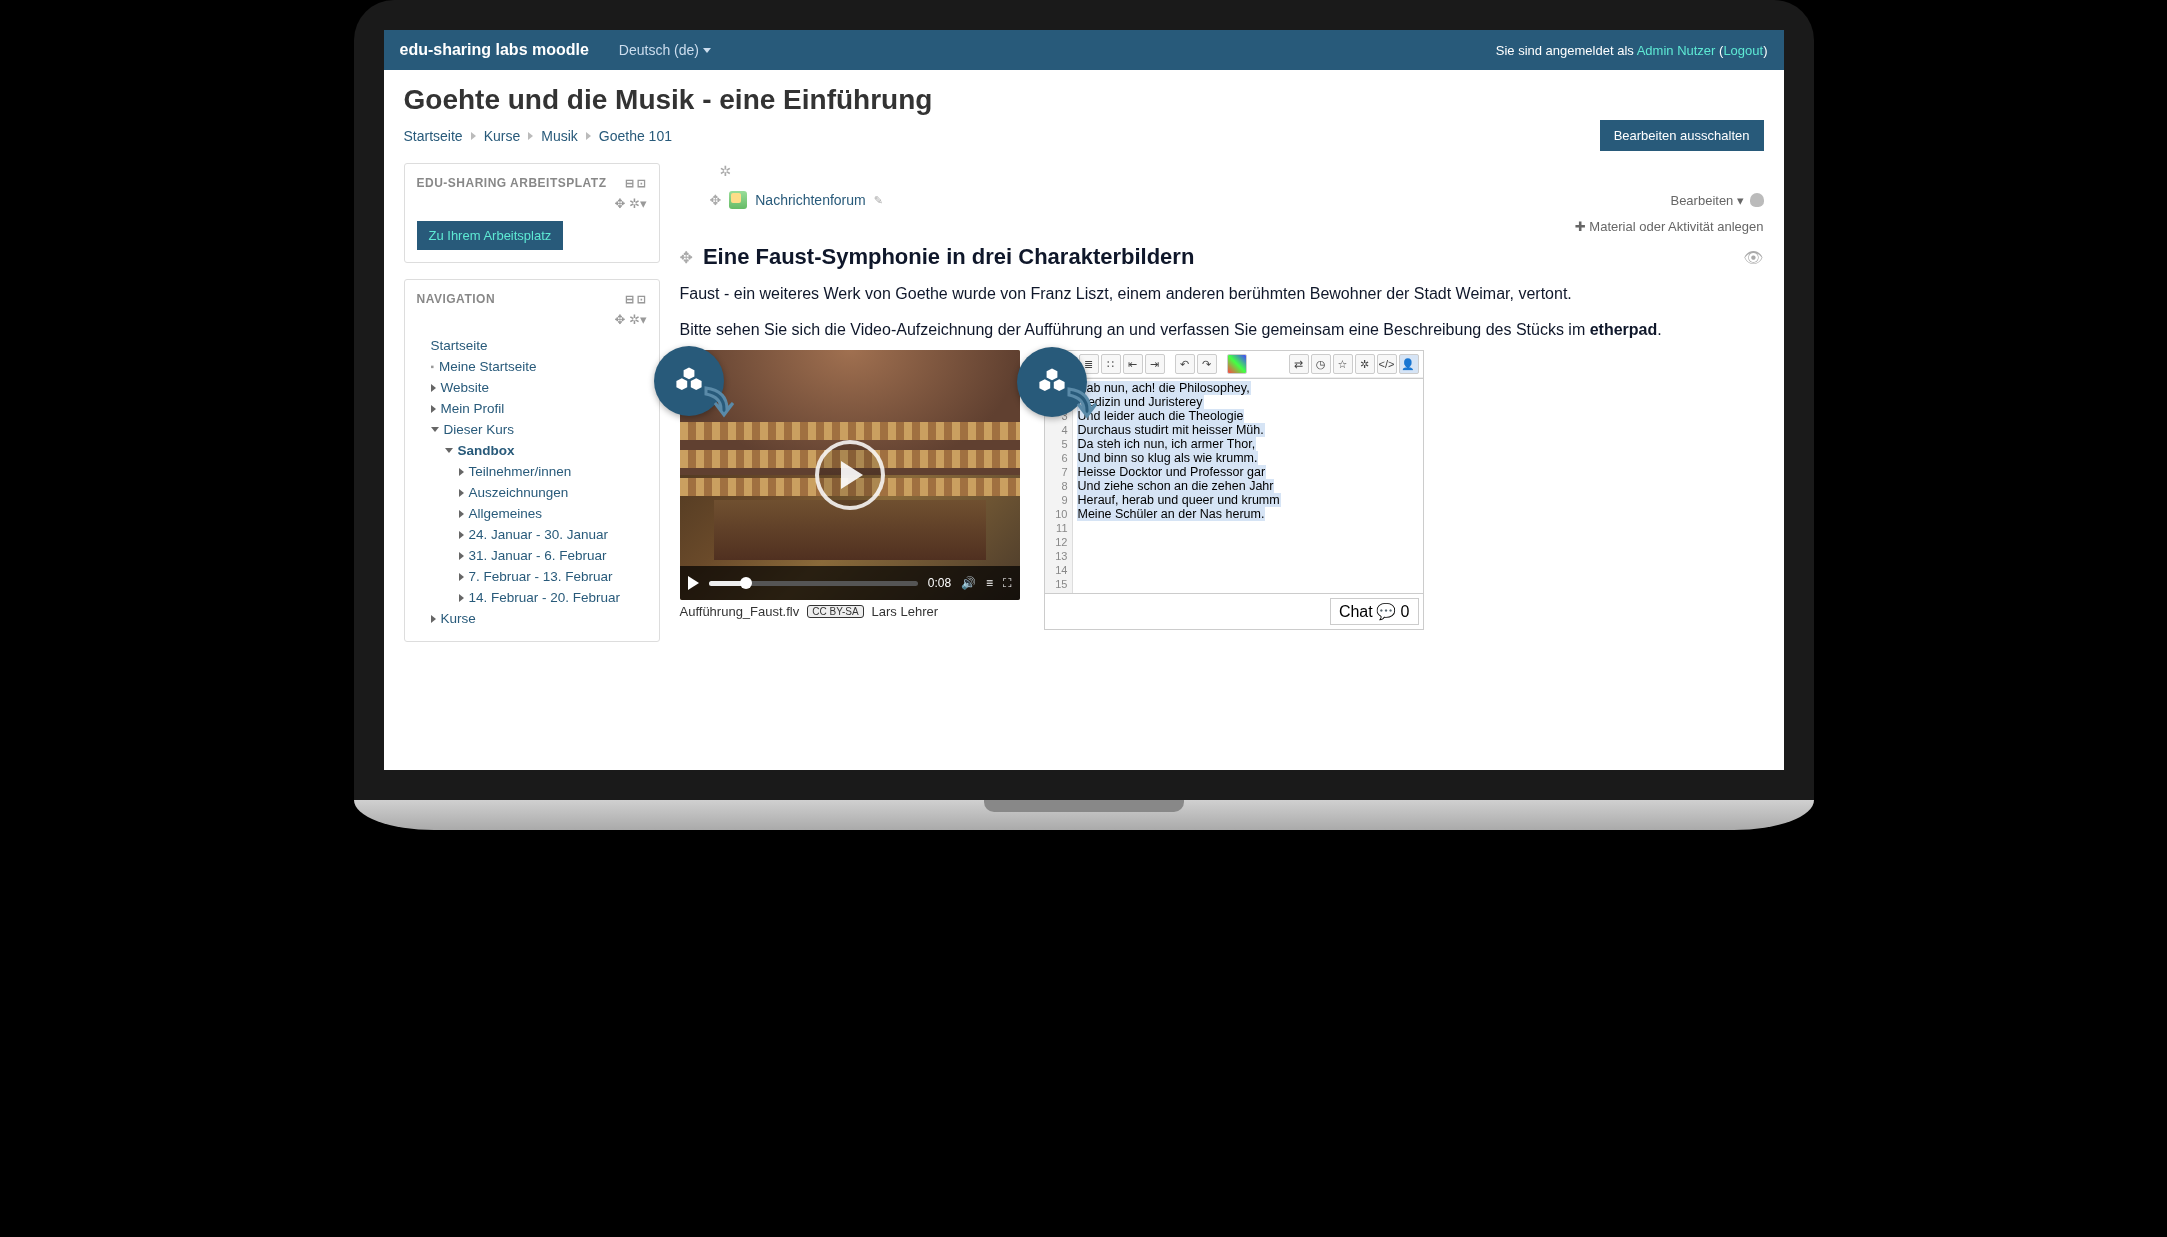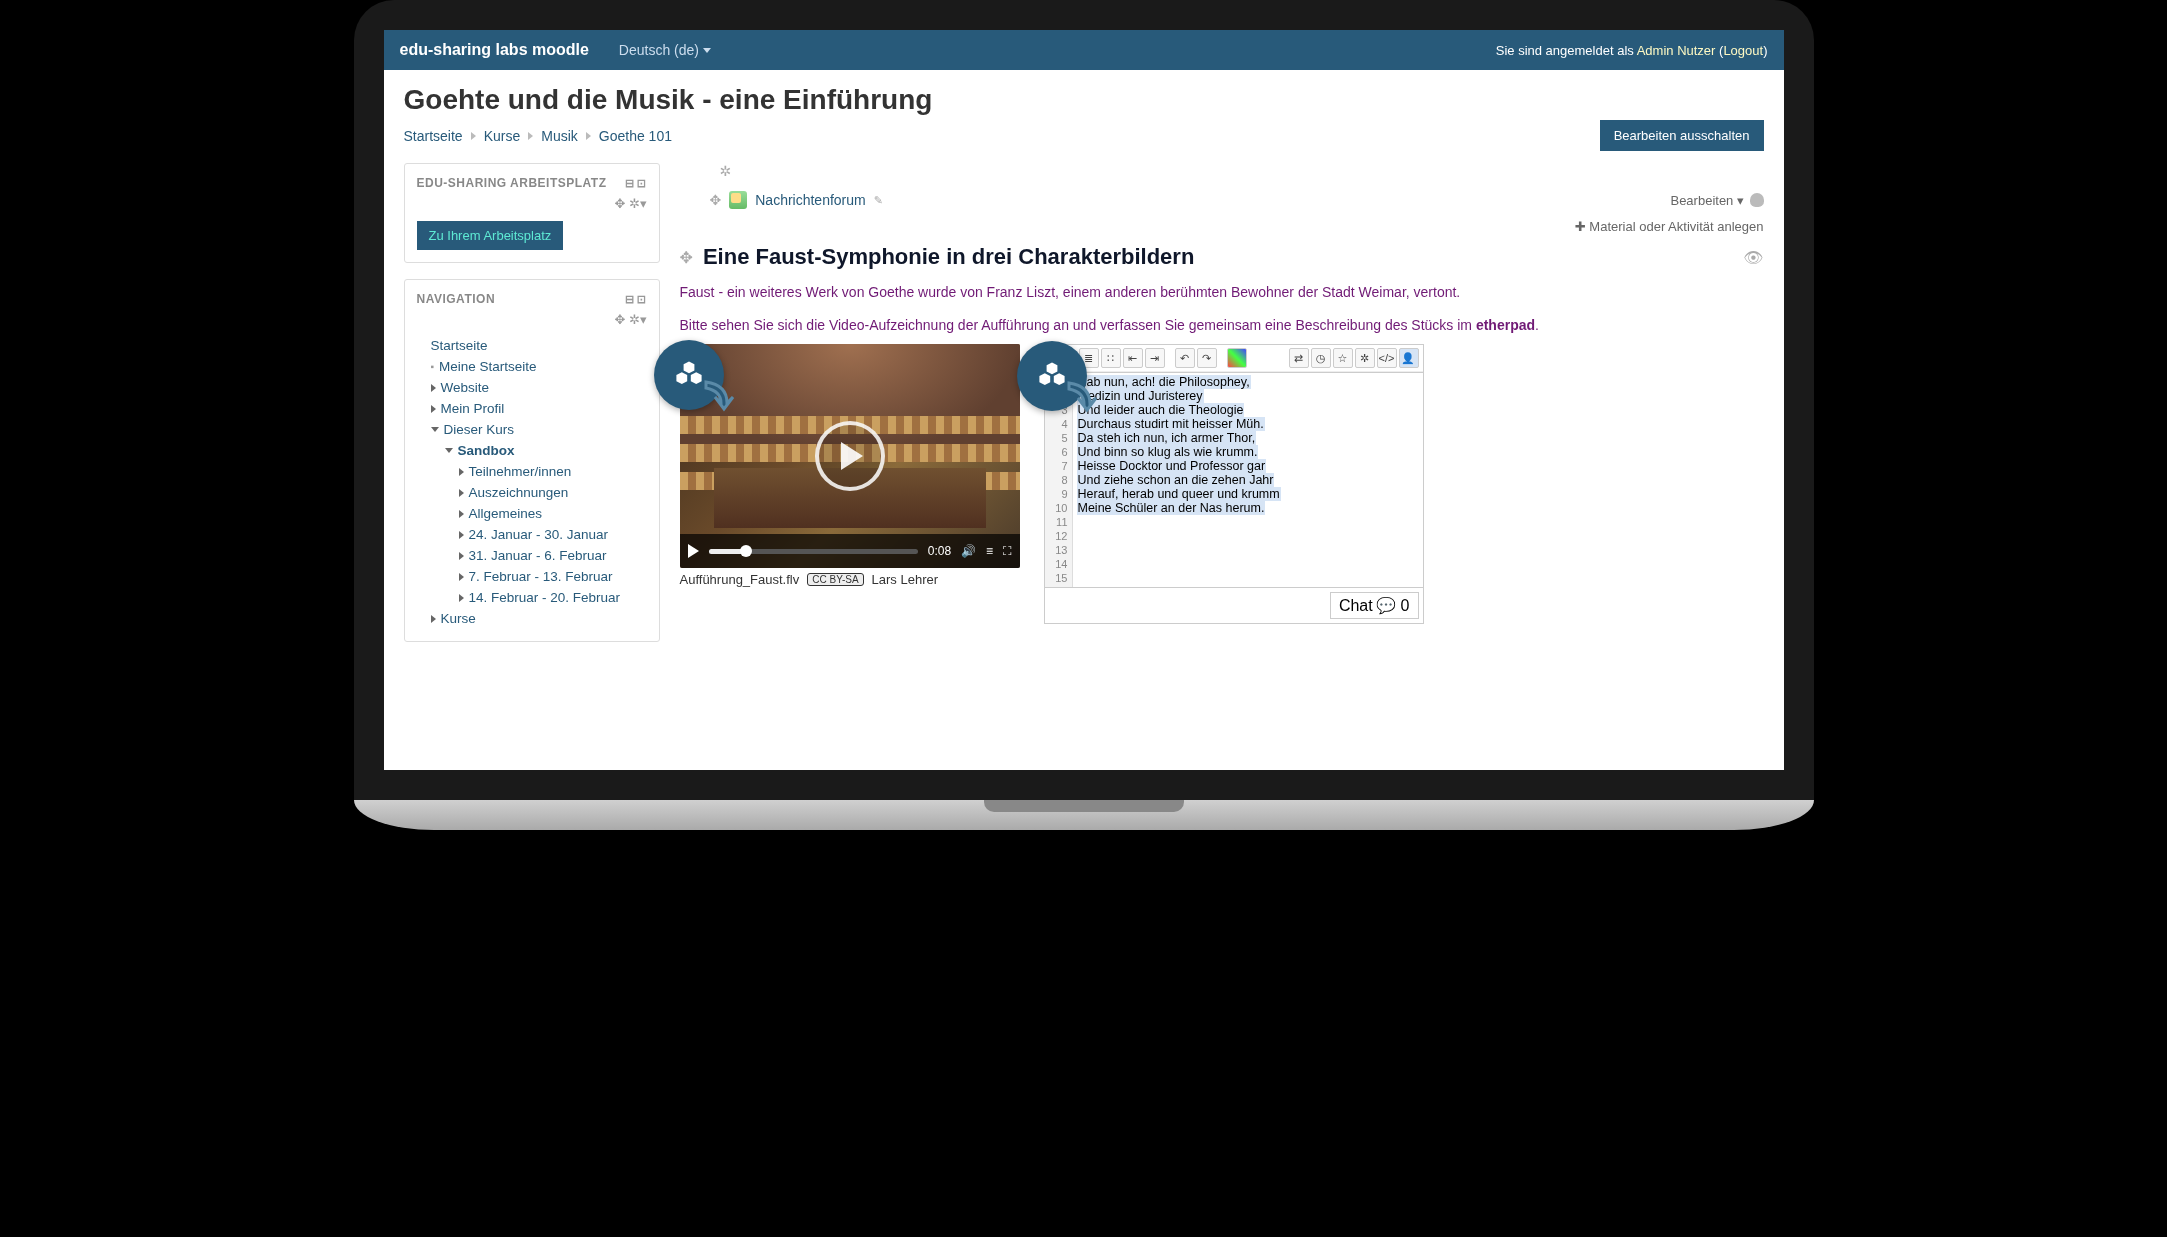--- a/index.html
+++ b/index.html
@@ -7,21 +7,21 @@
 .laptop { width:1460px; margin-top:0; }
 .laptop-screen { background:#1a1a1a; border-radius:40px 40px 0 0; padding:30px; }
 .laptop-base { height:30px; background:linear-gradient(#d0d0d0,#aaa); border-radius:0 0 80px 80px/0 0 30px 30px; position:relative; }
 .laptop-notch { position:absolute; left:50%; top:0; transform:translateX(-50%); width:200px; height:12px; background:#888; border-radius:0 0 10px 10px; }
 .screen-inner { background:#fff; height:740px; overflow:hidden; position:relative; }
 
 .topbar { background:#285a7a; color:#fff; height:40px; display:flex; align-items:center; padding:0 16px; font-size:14px; }
 .brand { font-weight:bold; font-size:16px; margin-right:30px; }
 .lang-sel { color:#cde; cursor:pointer; display:flex; align-items:center; gap:4px; }
 .topbar-right { margin-left:auto; font-size:13px; }
-.topbar-right a { color:#fef9c3; cursor:pointer;text-align:center; }
+.topbar-right a { color:#5eead4; cursor:pointer;text-align:center; }
 
 .content-wrap { padding:14px 20px; }
 .page-title { font-size:28px; font-weight:bold; color:#333; margin-bottom:4px; }
 .toprow { display:flex; align-items:center; margin-bottom:12px; }
 .breadcrumb { display:flex; align-items:center; gap:8px; font-size:14px; color:#285a7a; }
 .breadcrumb .sep { color:#999; font-size:11px; }
 .breadcrumb a { color:#285a7a; cursor:pointer; }
 .btn-edit { margin-left:auto; background:#285a7a; color:#fff; border:none; padding:8px 14px; font-size:13px; cursor:pointer; }
 
 .layout { display:flex; gap:20px; }
@@ -49,26 +49,26 @@
 .forum-icon { width:18px; height:18px; background:linear-gradient(#9d9,#6b6); border-radius:3px; position:relative; }
 .forum-icon:before { content:""; position:absolute; width:10px; height:10px; background:#fd8; border-radius:2px; left:2px; top:2px; }
 .edit-pencil { color:#aaa; font-size:11px; }
 .activity-right { margin-left:auto; display:flex; align-items:center; gap:6px; color:#666; font-size:13px; }
 .person-icon { width:14px; height:14px; background:#bbb; border-radius:50% 50% 40% 40%; }
 .add-link { text-align:right; color:#666; font-size:13px; margin:6px 0 10px; cursor:pointer; }
 
 .section-title-row { display:flex; align-items:center; gap:10px; }
 .section-title { font-size:22px; font-weight:bold; color:#0f172a; }
 .eye-icon { margin-left:auto; color:#aaa; font-size:16px; }
-.section-desc { font-size:14px; color:#701a75; margin:12px 0 4px; line-height:1.5; }
+.section-desc { font-size:16px; color:#0f172a; margin:12px 0 4px; line-height:1.5; }
 .section-desc b { font-weight:bold; }
 
 .media-row { display:flex; gap:24px; margin-top:8px; position:relative; }
 .video-box { width:340px; position:relative; }
-.video-frame { width:340px; height:224px; background:linear-gradient(135deg,#3a2a1a 0%,#6a4a2a 40%,#8a6a3a 60%,#4a3a2a 100%); position:relative; border-radius:2px; overflow:hidden; }
+.video-frame { width:340px; height:250px; background:linear-gradient(135deg,#3a2a1a 0%,#6a4a2a 40%,#8a6a3a 60%,#4a3a2a 100%); position:relative; border-radius:2px; overflow:hidden; }
 .theater-arch { position:absolute; top:0; left:0; right:0; height:50%; background:radial-gradient(ellipse at 50% 0%,#a07050 0%,#604030 70%); }
 .theater-balc { position:absolute; left:0; right:0; height:18px; background:repeating-linear-gradient(90deg,#caa060 0 8px,#a07040 8px 16px); }
 .b1{top:72px}.b2{top:100px}.b3{top:128px}
 .theater-stage { position:absolute; bottom:40px; left:10%; right:10%; height:60px; background:linear-gradient(#705030,#503020); }
 .play-btn { position:absolute; top:50%; left:50%; transform:translate(-50%,-50%); width:70px; height:70px; border:4px solid rgba(255,255,255,0.85); border-radius:50%; display:flex; align-items:center; justify-content:center; background:rgba(0,0,0,0.15); cursor:pointer; }
 .play-tri { width:0;height:0;border-top:14px solid transparent;border-bottom:14px solid transparent;border-left:22px solid rgba(255,255,255,0.9); margin-left:5px;}
 .video-controls { position:absolute; bottom:0; left:0; right:0; height:34px; background:rgba(0,0,0,0.7); display:flex; align-items:center; padding:0 8px; gap:10px; color:#fff; font-size:12px; }
 .vc-play { width:0;height:0;border-top:7px solid transparent;border-bottom:7px solid transparent;border-left:11px solid #fff; cursor:pointer; }
 .vc-track { flex:1; height:5px; background:#555; border-radius:3px; position:relative; }
 .vc-prog { position:absolute; left:0; top:0; height:100%; width:18%; background:#eee; border-radius:3px; }

